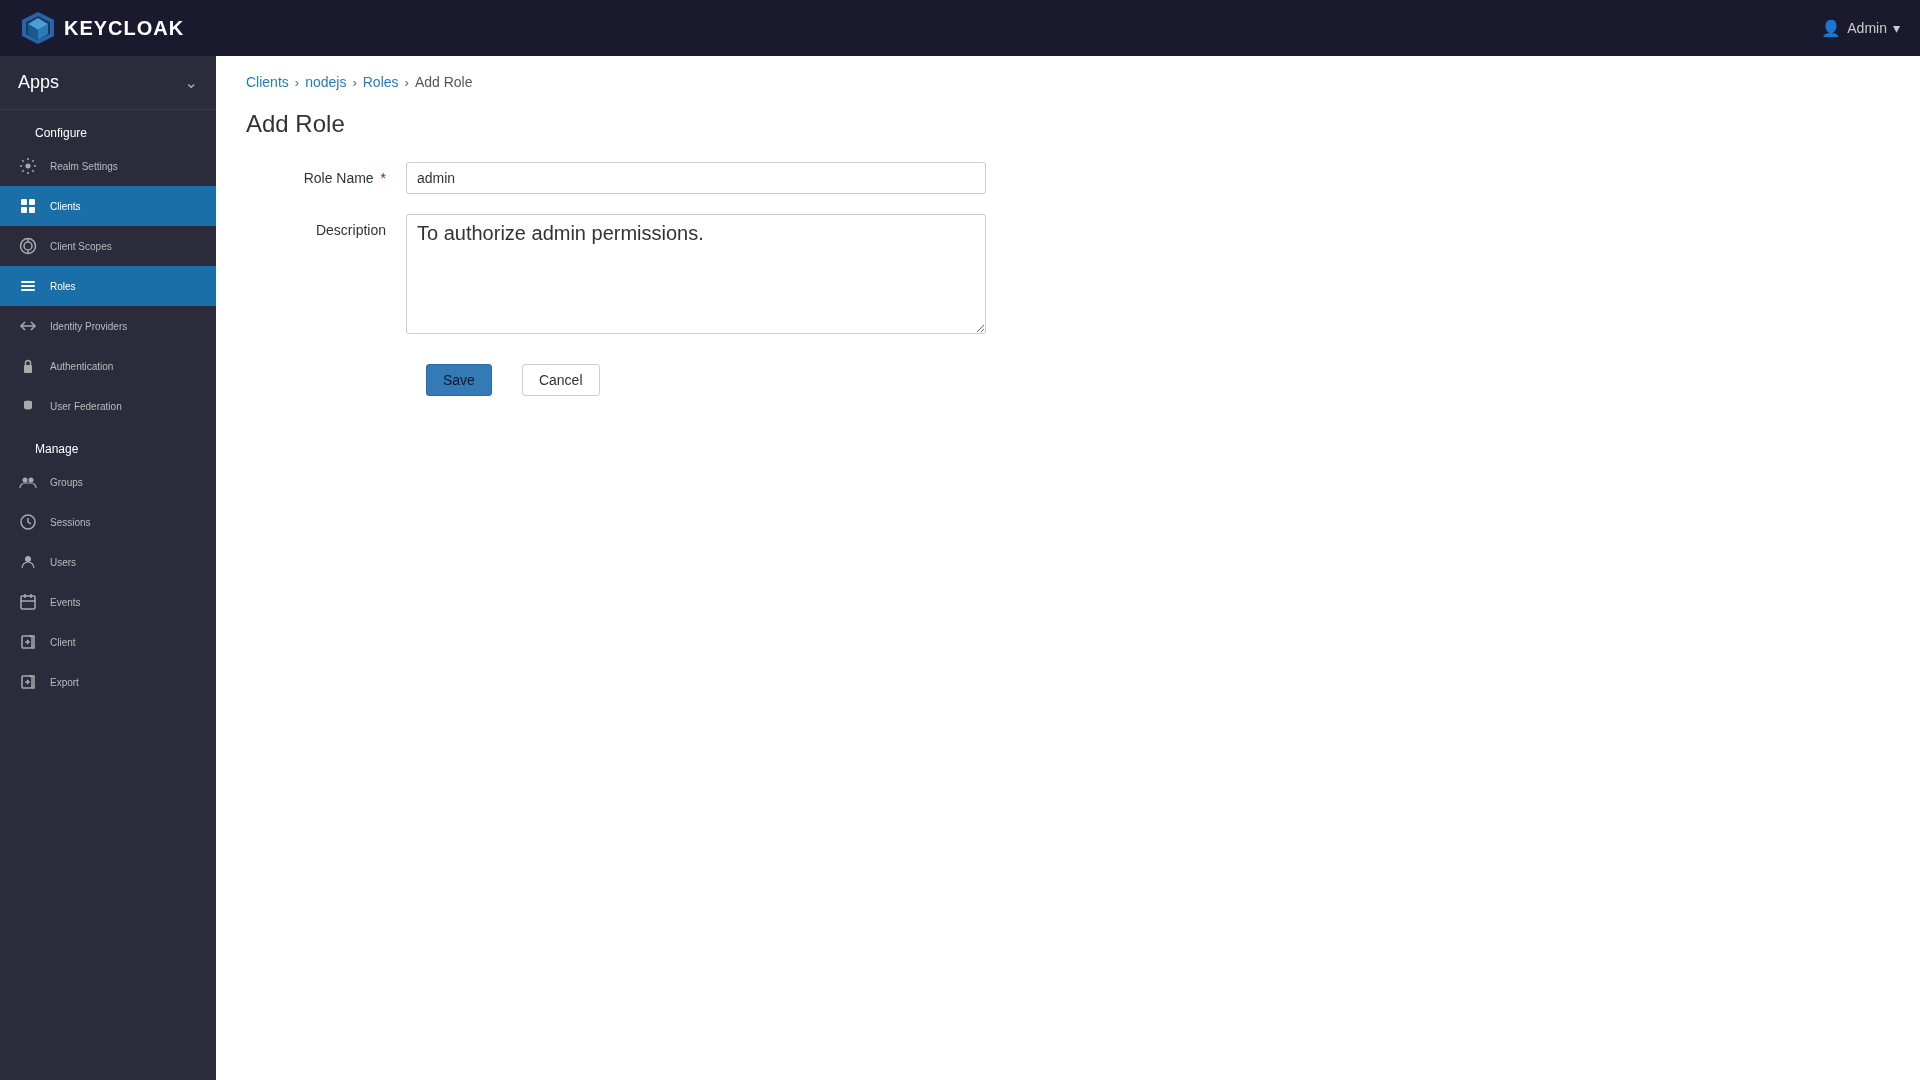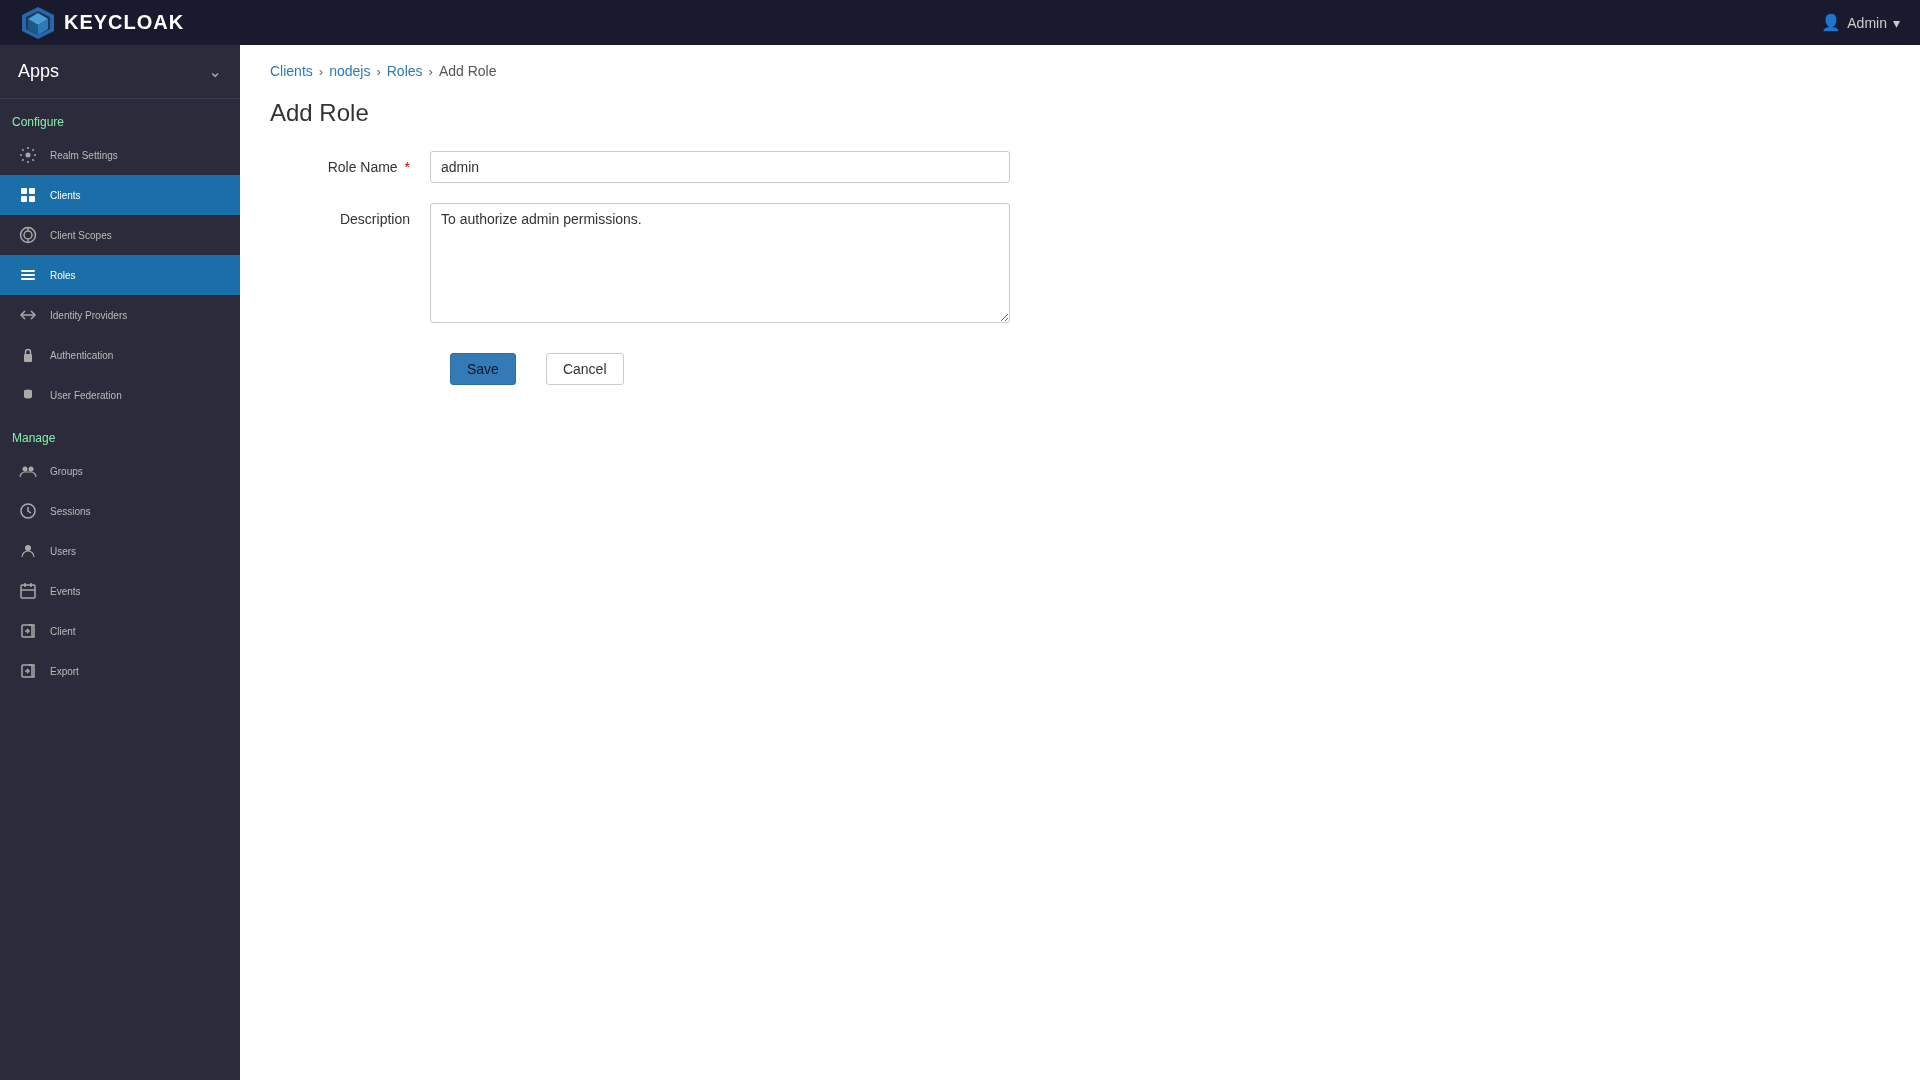--- a/index.html
+++ b/index.html
@@ -1,21 +1,21 @@
 <!DOCTYPE html>
 <html><head>
   <meta charset="utf-8">
   <style>
     * { box-sizing: border-box; margin: 0; padding: 0; }
     body { font-family: 'Helvetica Neue', Arial, sans-serif; font-size: 14px; background: #fff; display: flex; flex-direction: column; height: 1080px; width: 1920px; overflow: hidden; }
 
     
     .navbar {
       background: #1a1a2e;
-      height: 45px;
+      height: 56px;
       display: flex;
       align-items: center;
       justify-content: space-between;
       padding: 0 20px;
       flex-shrink: 0;
     }
     .navbar-brand {
       display: flex;
       align-items: center;
       gap: 8px;
@@ -45,21 +45,21 @@
 
     
     .main-layout {
       display: flex;
       flex: 1;
       overflow: hidden;
     }
 
     
     .sidebar {
-      width: 240px;
+      width: 216px;
       background: #2b2b3b;
       color: #ccc;
       display: flex;
       flex-direction: column;
       flex-shrink: 0;
       overflow-y: auto;
     }
     .sidebar-apps-section {
       padding: 16px 18px;
       display: flex;
@@ -71,22 +71,22 @@
       color: #fff;
       font-size: 18px;
       font-weight: 500;
     }
     .sidebar-apps-chevron {
       color: #aaa;
       font-size: 16px;
     }
 
     .sidebar-section-label {
-      padding: 16px 12px 6px;
-      color: #86efac;
+      padding: 16px 35px 6px;
+      color: #ffffff;
       font-size: 12px;
       text-transform: none;
       letter-spacing: 0;
     }
 
     .sidebar-item {
       display: flex;
       align-items: center;
       gap: 12px;
       padding: 10px 18px;
@@ -182,21 +182,21 @@
       font-size: 14px;
       color: #333;
       outline: none;
     }
     .form-textarea {
       flex: 1;
       max-width: 580px;
       padding: 7px 10px;
       border: 1px solid #ccc;
       border-radius: 3px;
-      font-size: 14px;
+      font-size: 20px;
       color: #333;
       resize: vertical;
       height: 120px;
       outline: none;
       font-family: inherit;
     }
 
     
     .form-actions {
       display: flex;

